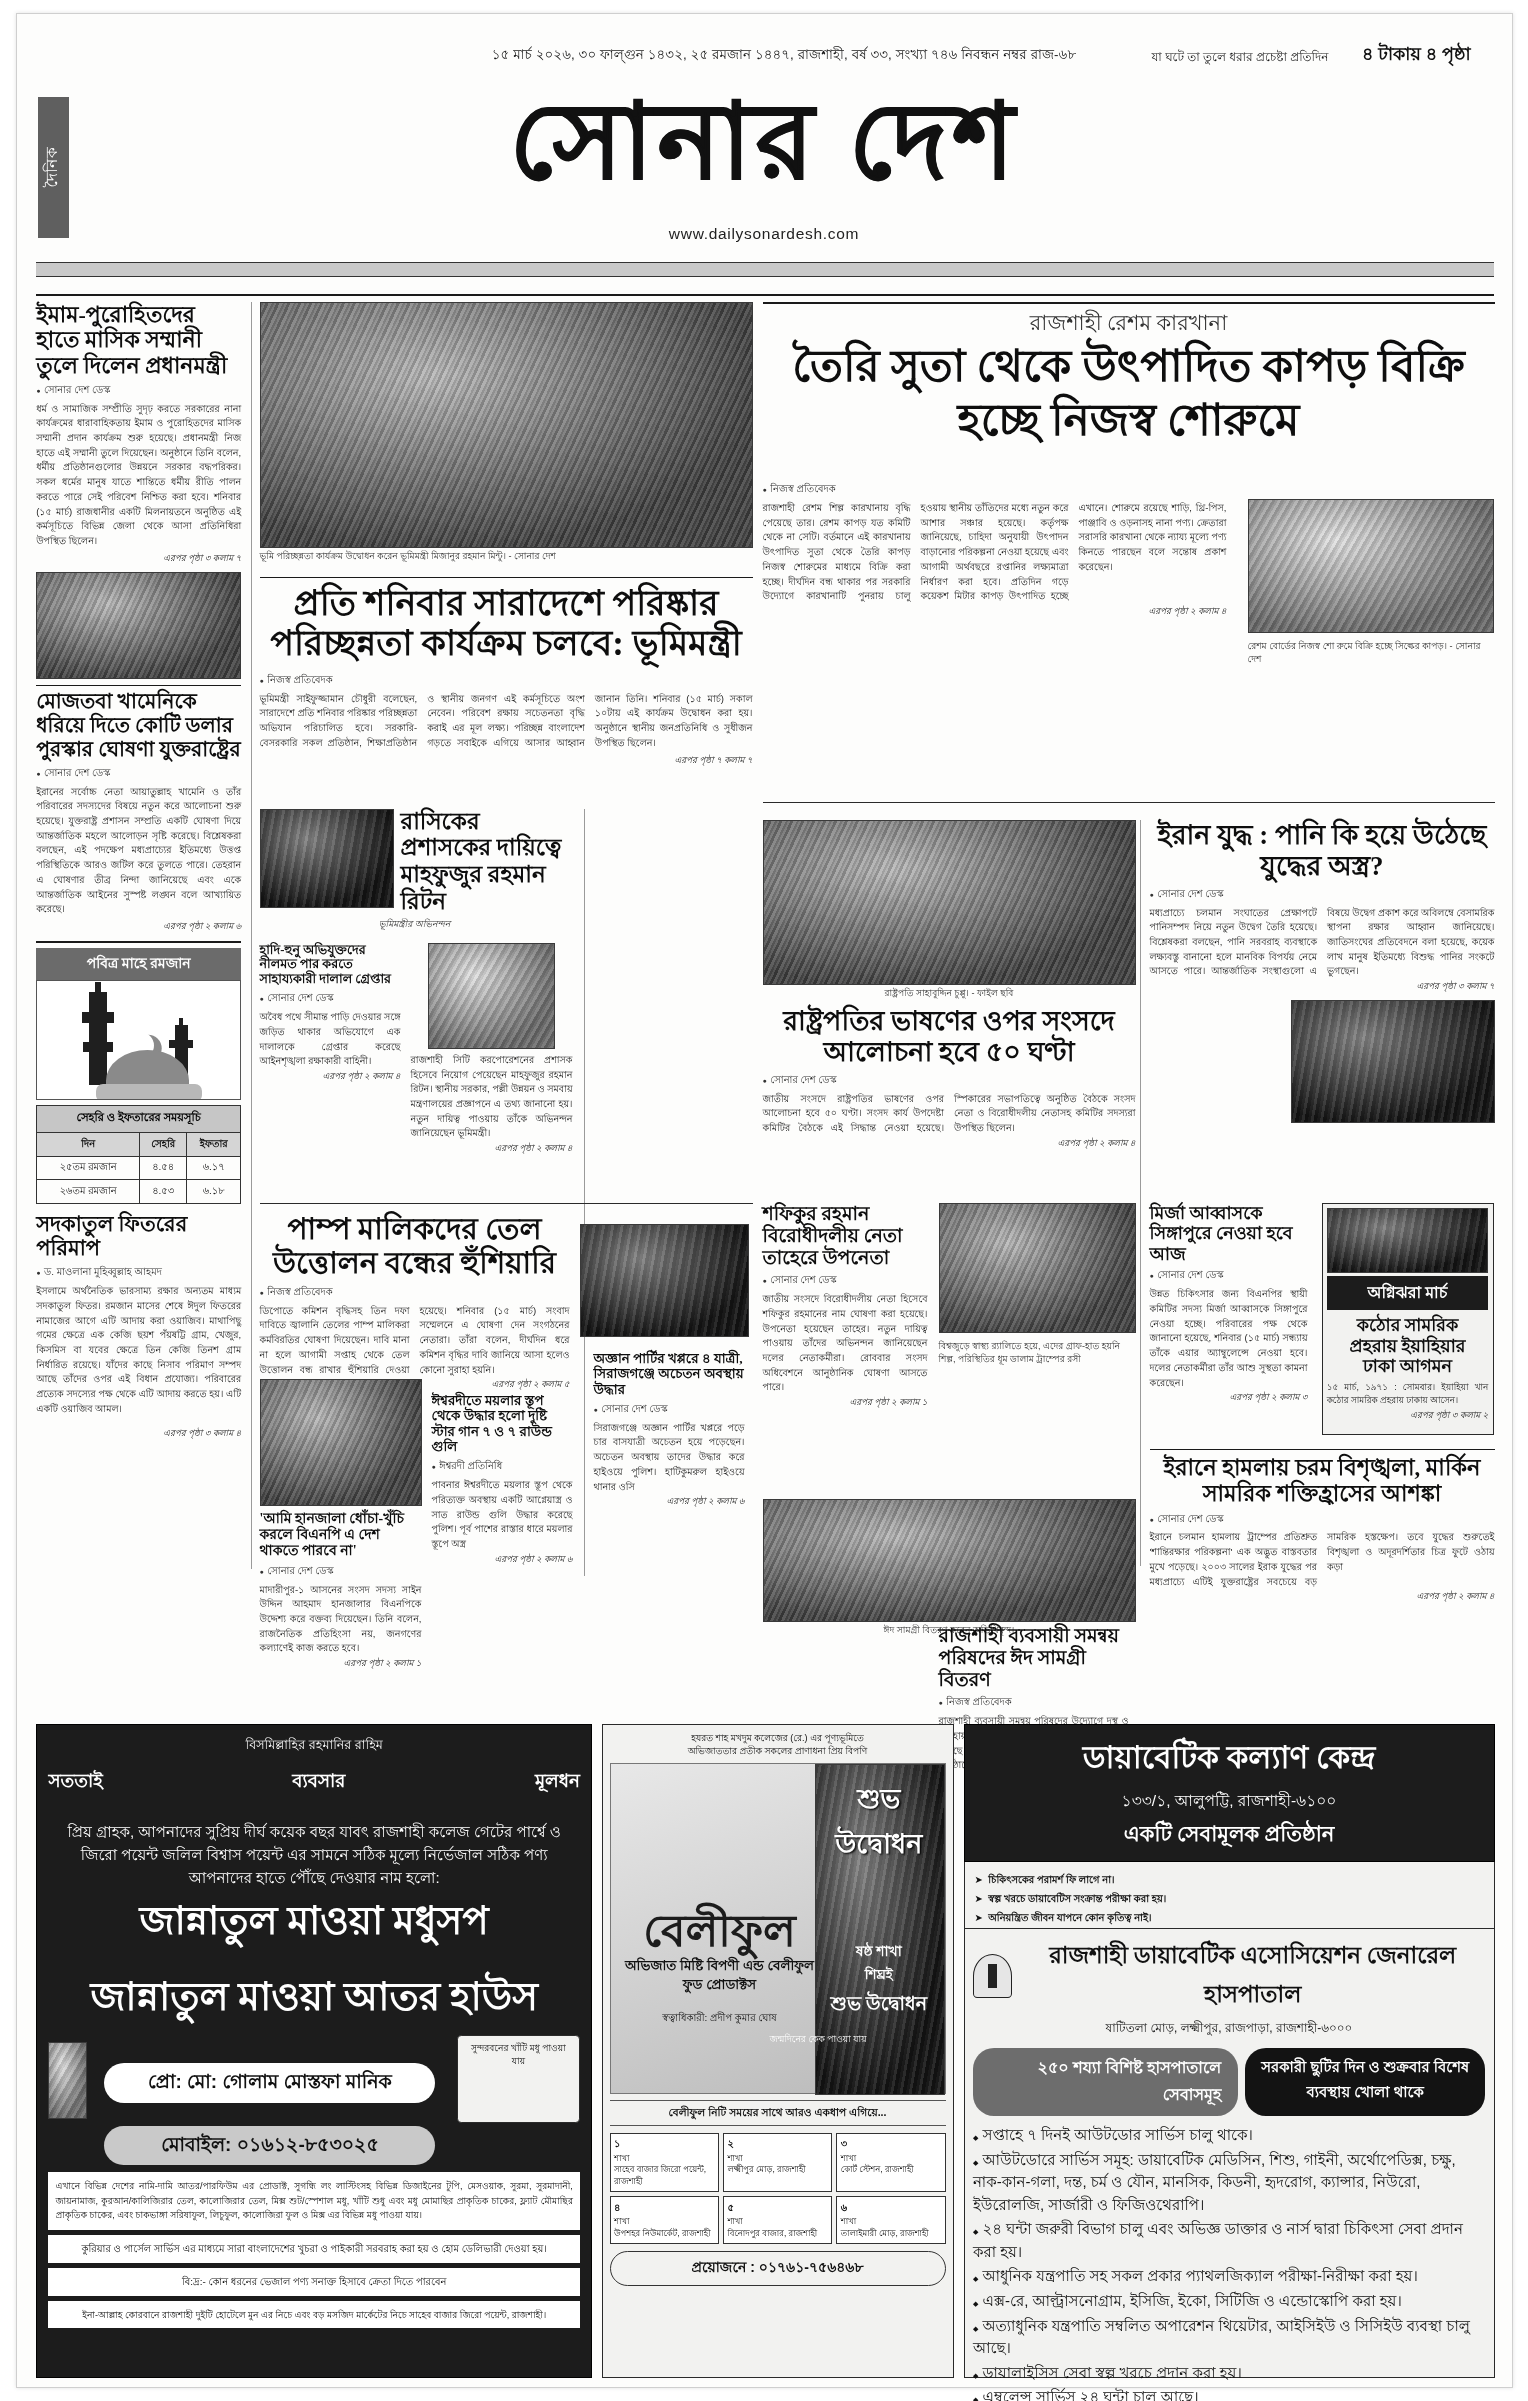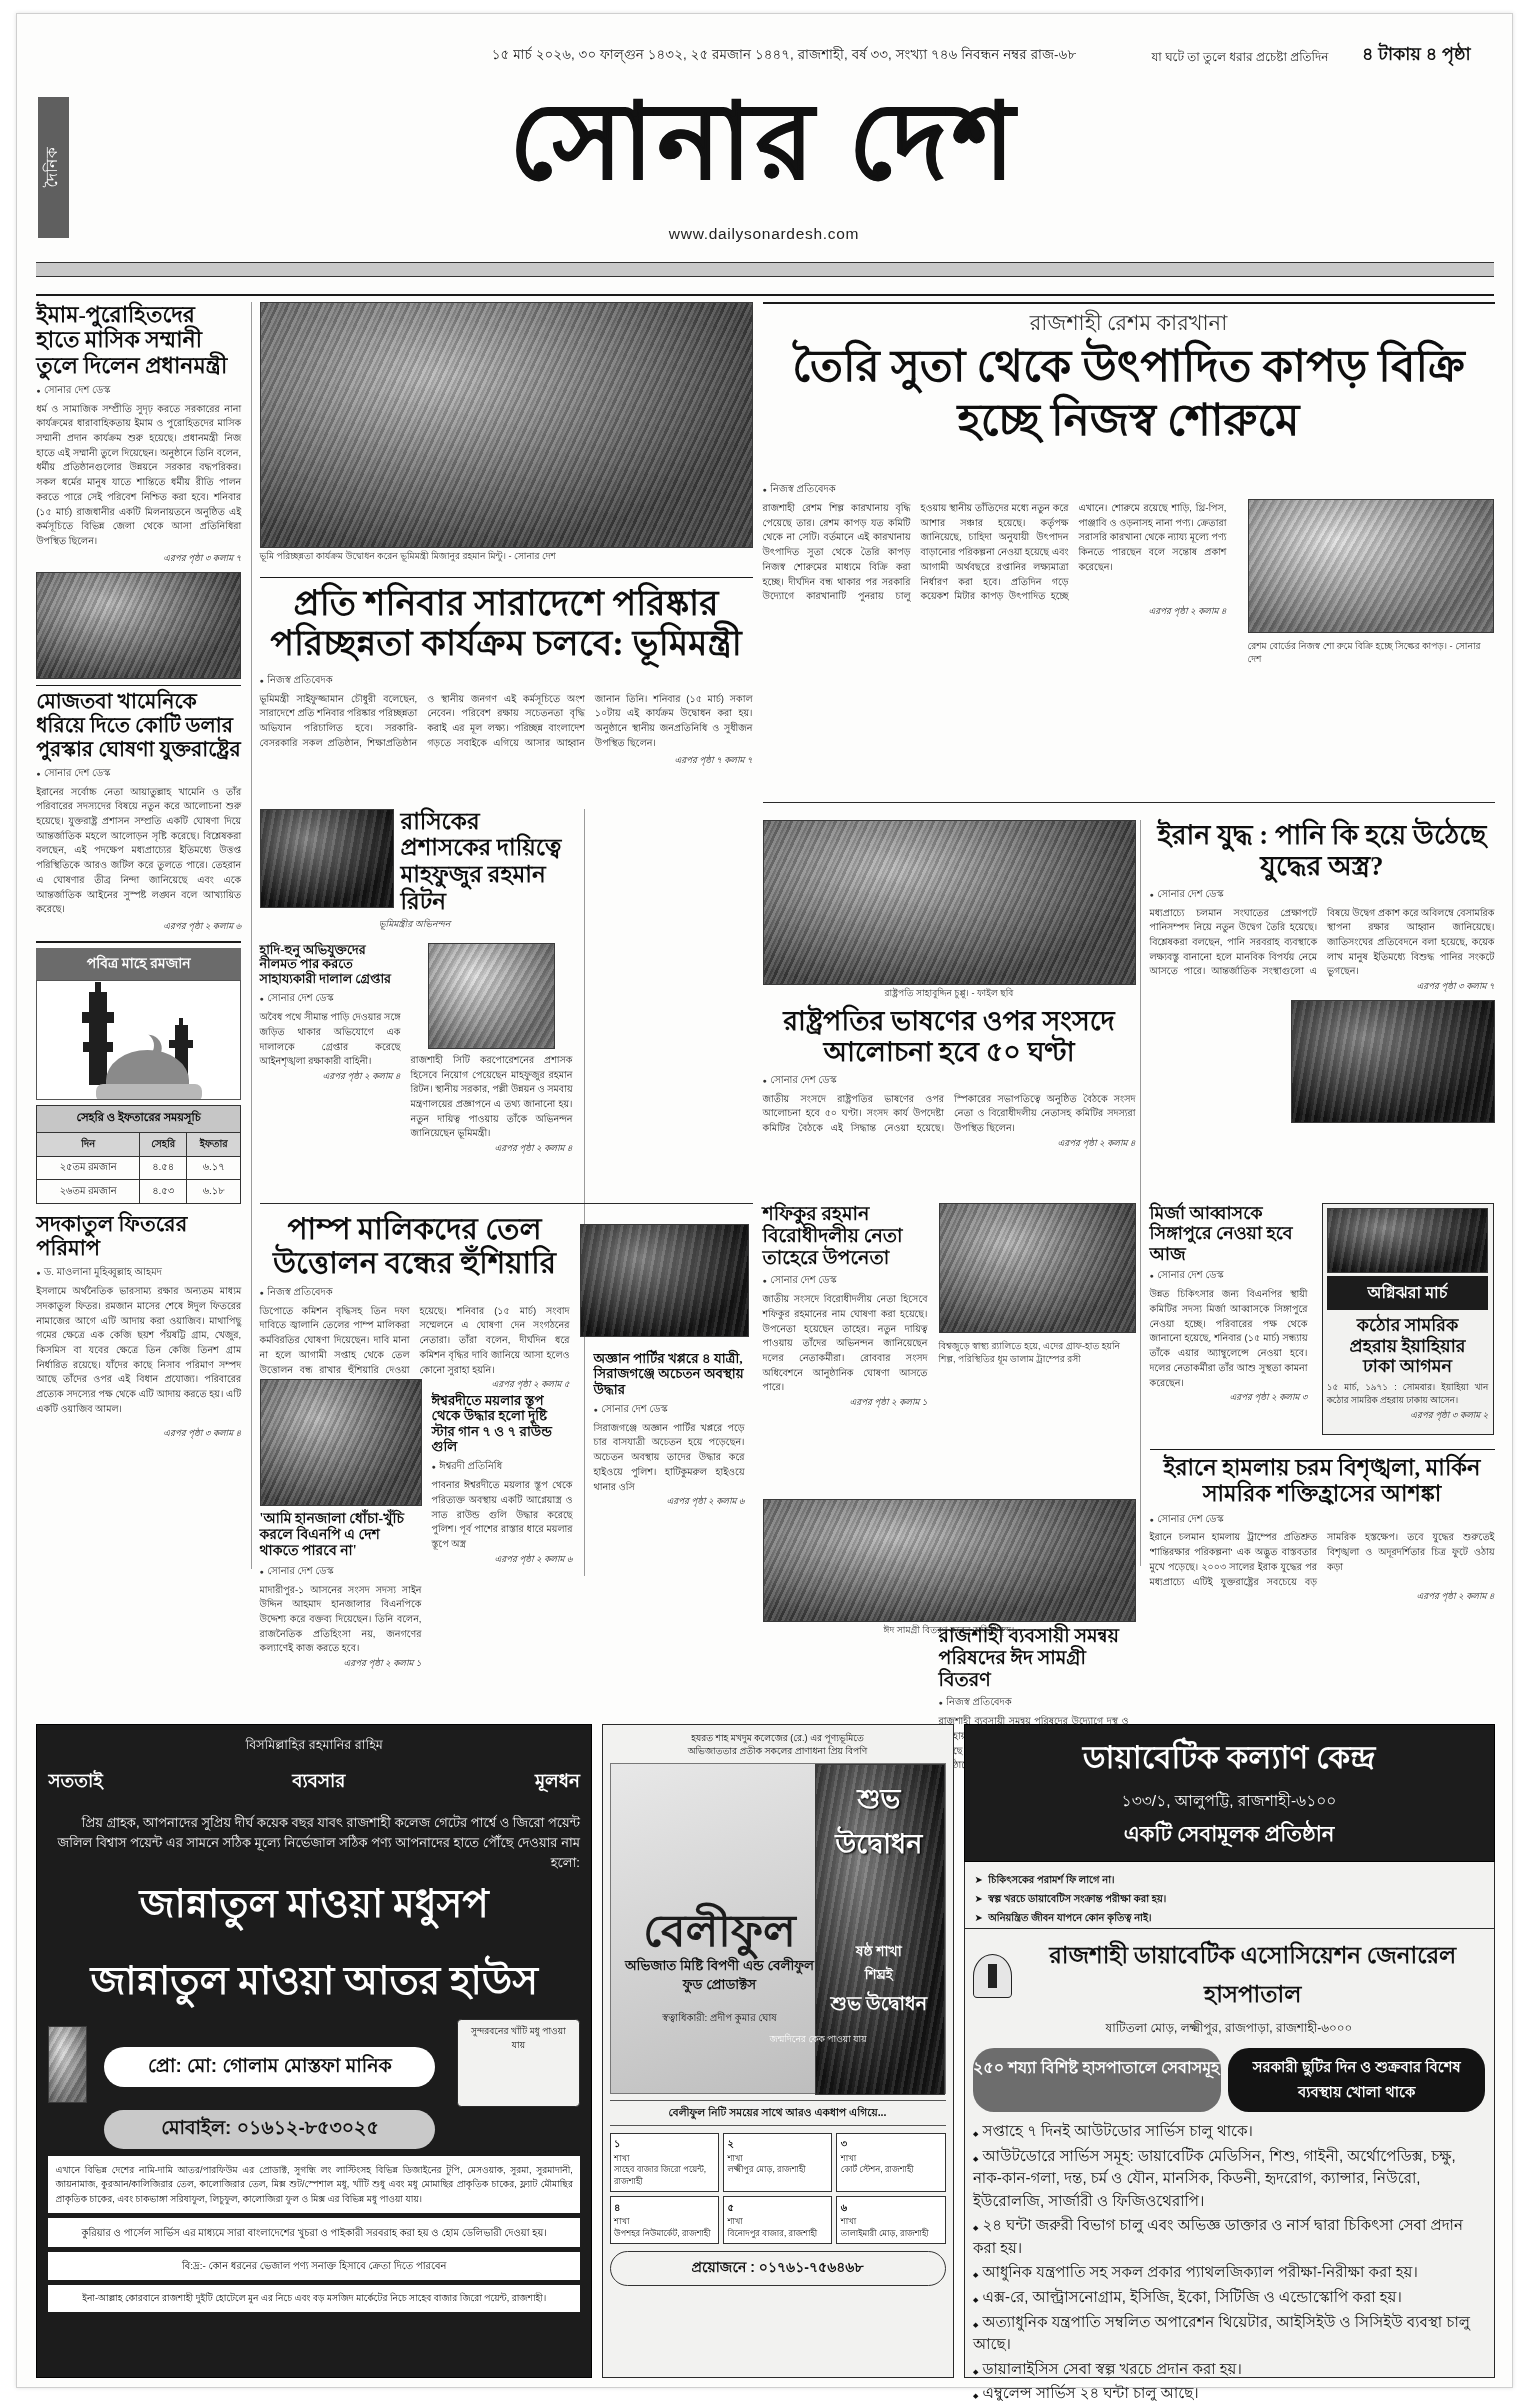--- a/index.html
+++ b/index.html
@@ -372,21 +372,21 @@
     <div class="jump" style="text-align:right;">এরপর পৃষ্ঠা ২ কলাম ৩</div>
   </div>
 
   <div class="box ad-dark" style="left:19.7px; top:1710px; width:556px;height:654px;padding:9.9px 11.3px;">
     <div style="text-align:center;font-size:12.7px;">বিসমিল্লাহির রহমানির রাহিম</div>
     <div style="display:flex;justify-content:space-between;font-size:18.3px;font-weight:bold;margin-top:11.3px;">
       <span>সততাই</span>
       <span>ব্যবসার</span>
       <span>মূলধন</span>
     </div>
-    <div style="text-align:right;font-size:13px;line-height:1.55;margin-top:15px;">প্রিয় গ্রাহক, আপনাদের সুপ্রিয় দীর্ঘ কয়েক বছর যাবৎ রাজশাহী কলেজ গেটের পার্শ্বে ও জিরো পয়েন্ট জলিল বিশ্বাস পয়েন্ট এর সামনে সঠিক মূল্যে নির্ভেজাল সঠিক পণ্য আপনাদের হাতে পৌঁছে দেওয়ার নাম হলো:</div>
+    <div style="text-align:center;font-size:15px;line-height:1.55;margin-top:22px;">প্রিয় গ্রাহক, আপনাদের সুপ্রিয় দীর্ঘ কয়েক বছর যাবৎ রাজশাহী কলেজ গেটের পার্শ্বে ও জিরো পয়েন্ট জলিল বিশ্বাস পয়েন্ট এর সামনে সঠিক মূল্যে নির্ভেজাল সঠিক পণ্য আপনাদের হাতে পৌঁছে দেওয়ার নাম হলো:</div>
     <div class="ad-title" style="font-size:39px;">জান্নাতুল মাওয়া মধুসপ</div>
     <div class="ad-title" style="font-size:39px;margin-top:11.3px;">জান্নাতুল মাওয়া আতর হাউস</div>
 
     <div style="position:relative;height:91px;margin-top:4.2px;">
       <div class="photo light box" style="left:0;top:7px;width:39px;height:77px;"></div>
       <div class="pill box" style="left:56px;top:28px;width:331px;font-size:19px;">প্রো: মো: গোলাম মোস্তফা মানিক</div>
       <div class="box ad-lite" style="right:0;top:0;width:123px;height:88px;font-size:9.1px;padding:5.6px;text-align:center;line-height:1.5;border-radius:4.2px;">সুন্দরবনের খাঁটি মধু পাওয়া যায়</div>
     </div>
 
     <div style="background:#c9c9c9;color:#111;text-align:center;font-weight:bold;font-size:19px;padding:3.5px 0;border-radius:21px;width:331px;margin:0 0 7px 56px;">মোবাইল: ০১৬১২-৮৫৩০২৫</div>
@@ -468,21 +468,21 @@
   <div class="box ad-lite" style="left:947px; top:1914px; width:531px;height:450px;padding:8.4px;">
     <div style="display:flex;align-items:center;gap:8.4px;">
       <div style="width:39px;height:44px;border:1.4px solid #222;border-radius:50% 50% 4.2px 4.2px;display:flex;align-items:center;justify-content:center;background:#e6e6e6;">
         <div style="width:8.4px;height:24px;background:#222;"></div>
       </div>
       <div class="ad-title" style="font-size:23px;flex:1;">রাজশাহী ডায়াবেটিক এসোসিয়েশন জেনারেল হাসপাতাল</div>
     </div>
     <div style="text-align:center;font-size:12px;margin-top:4.2px;">ষাটিতলা মোড়, লক্ষ্মীপুর, রাজপাড়া, রাজশাহী-৬০০০</div>
 
     <div style="display:flex;gap:7px;margin-top:8.4px;align-items:stretch;">
-      <div style="flex:1;background:#6d6d6d;color:#fff;font-weight:bold;font-size:16px;text-align:left;padding:7px 0;border-radius:21px;">২৫০ শয্যা বিশিষ্ট হাসপাতালে সেবাসমূহ</div>
+      <div style="flex:1;background:#6d6d6d;color:#fff;font-weight:bold;font-size:16px;text-align:right;padding:7px 17px;border-radius:21px;">২৫০ শয্যা বিশিষ্ট হাসপাতালে সেবাসমূহ</div>
       <div style="flex:1;background:#131313;color:#fff;font-weight:bold;font-size:14.8px;text-align:center;padding:7px 4.2px;border-radius:21px;">সরকারী ছুটির দিন ও শুক্রবার বিশেষ ব্যবস্থায় খোলা থাকে</div>
     </div>
 
     <div style="margin-top:8.4px;">
       <div class="bullet-row">সপ্তাহে ৭ দিনই আউটডোর সার্ভিস চালু থাকে।</div>
       <div class="bullet-row">আউটডোরে সার্ভিস সমূহ: ডায়াবেটিক মেডিসিন, শিশু, গাইনী, অর্থোপেডিক্স, চক্ষু, নাক-কান-গলা, দন্ত, চর্ম ও যৌন, মানসিক, কিডনী, হৃদরোগ, ক্যান্সার, নিউরো, ইউরোলজি, সার্জারী ও ফিজিওথেরাপি।</div>
       <div class="bullet-row">২৪ ঘন্টা জরুরী বিভাগ চালু এবং অভিজ্ঞ ডাক্তার ও নার্স দ্বারা চিকিৎসা সেবা প্রদান করা হয়।</div>
       <div class="bullet-row">আধুনিক যন্ত্রপাতি সহ সকল প্রকার প্যাথলজিক্যাল পরীক্ষা-নিরীক্ষা করা হয়।</div>
       <div class="bullet-row">এক্স-রে, আল্ট্রাসনোগ্রাম, ইসিজি, ইকো, সিটিজি ও এন্ডোস্কোপি করা হয়।</div>
       <div class="bullet-row">অত্যাধুনিক যন্ত্রপাতি সম্বলিত অপারেশন থিয়েটার, আইসিইউ ও সিসিইউ ব্যবস্থা চালু আছে।</div>

